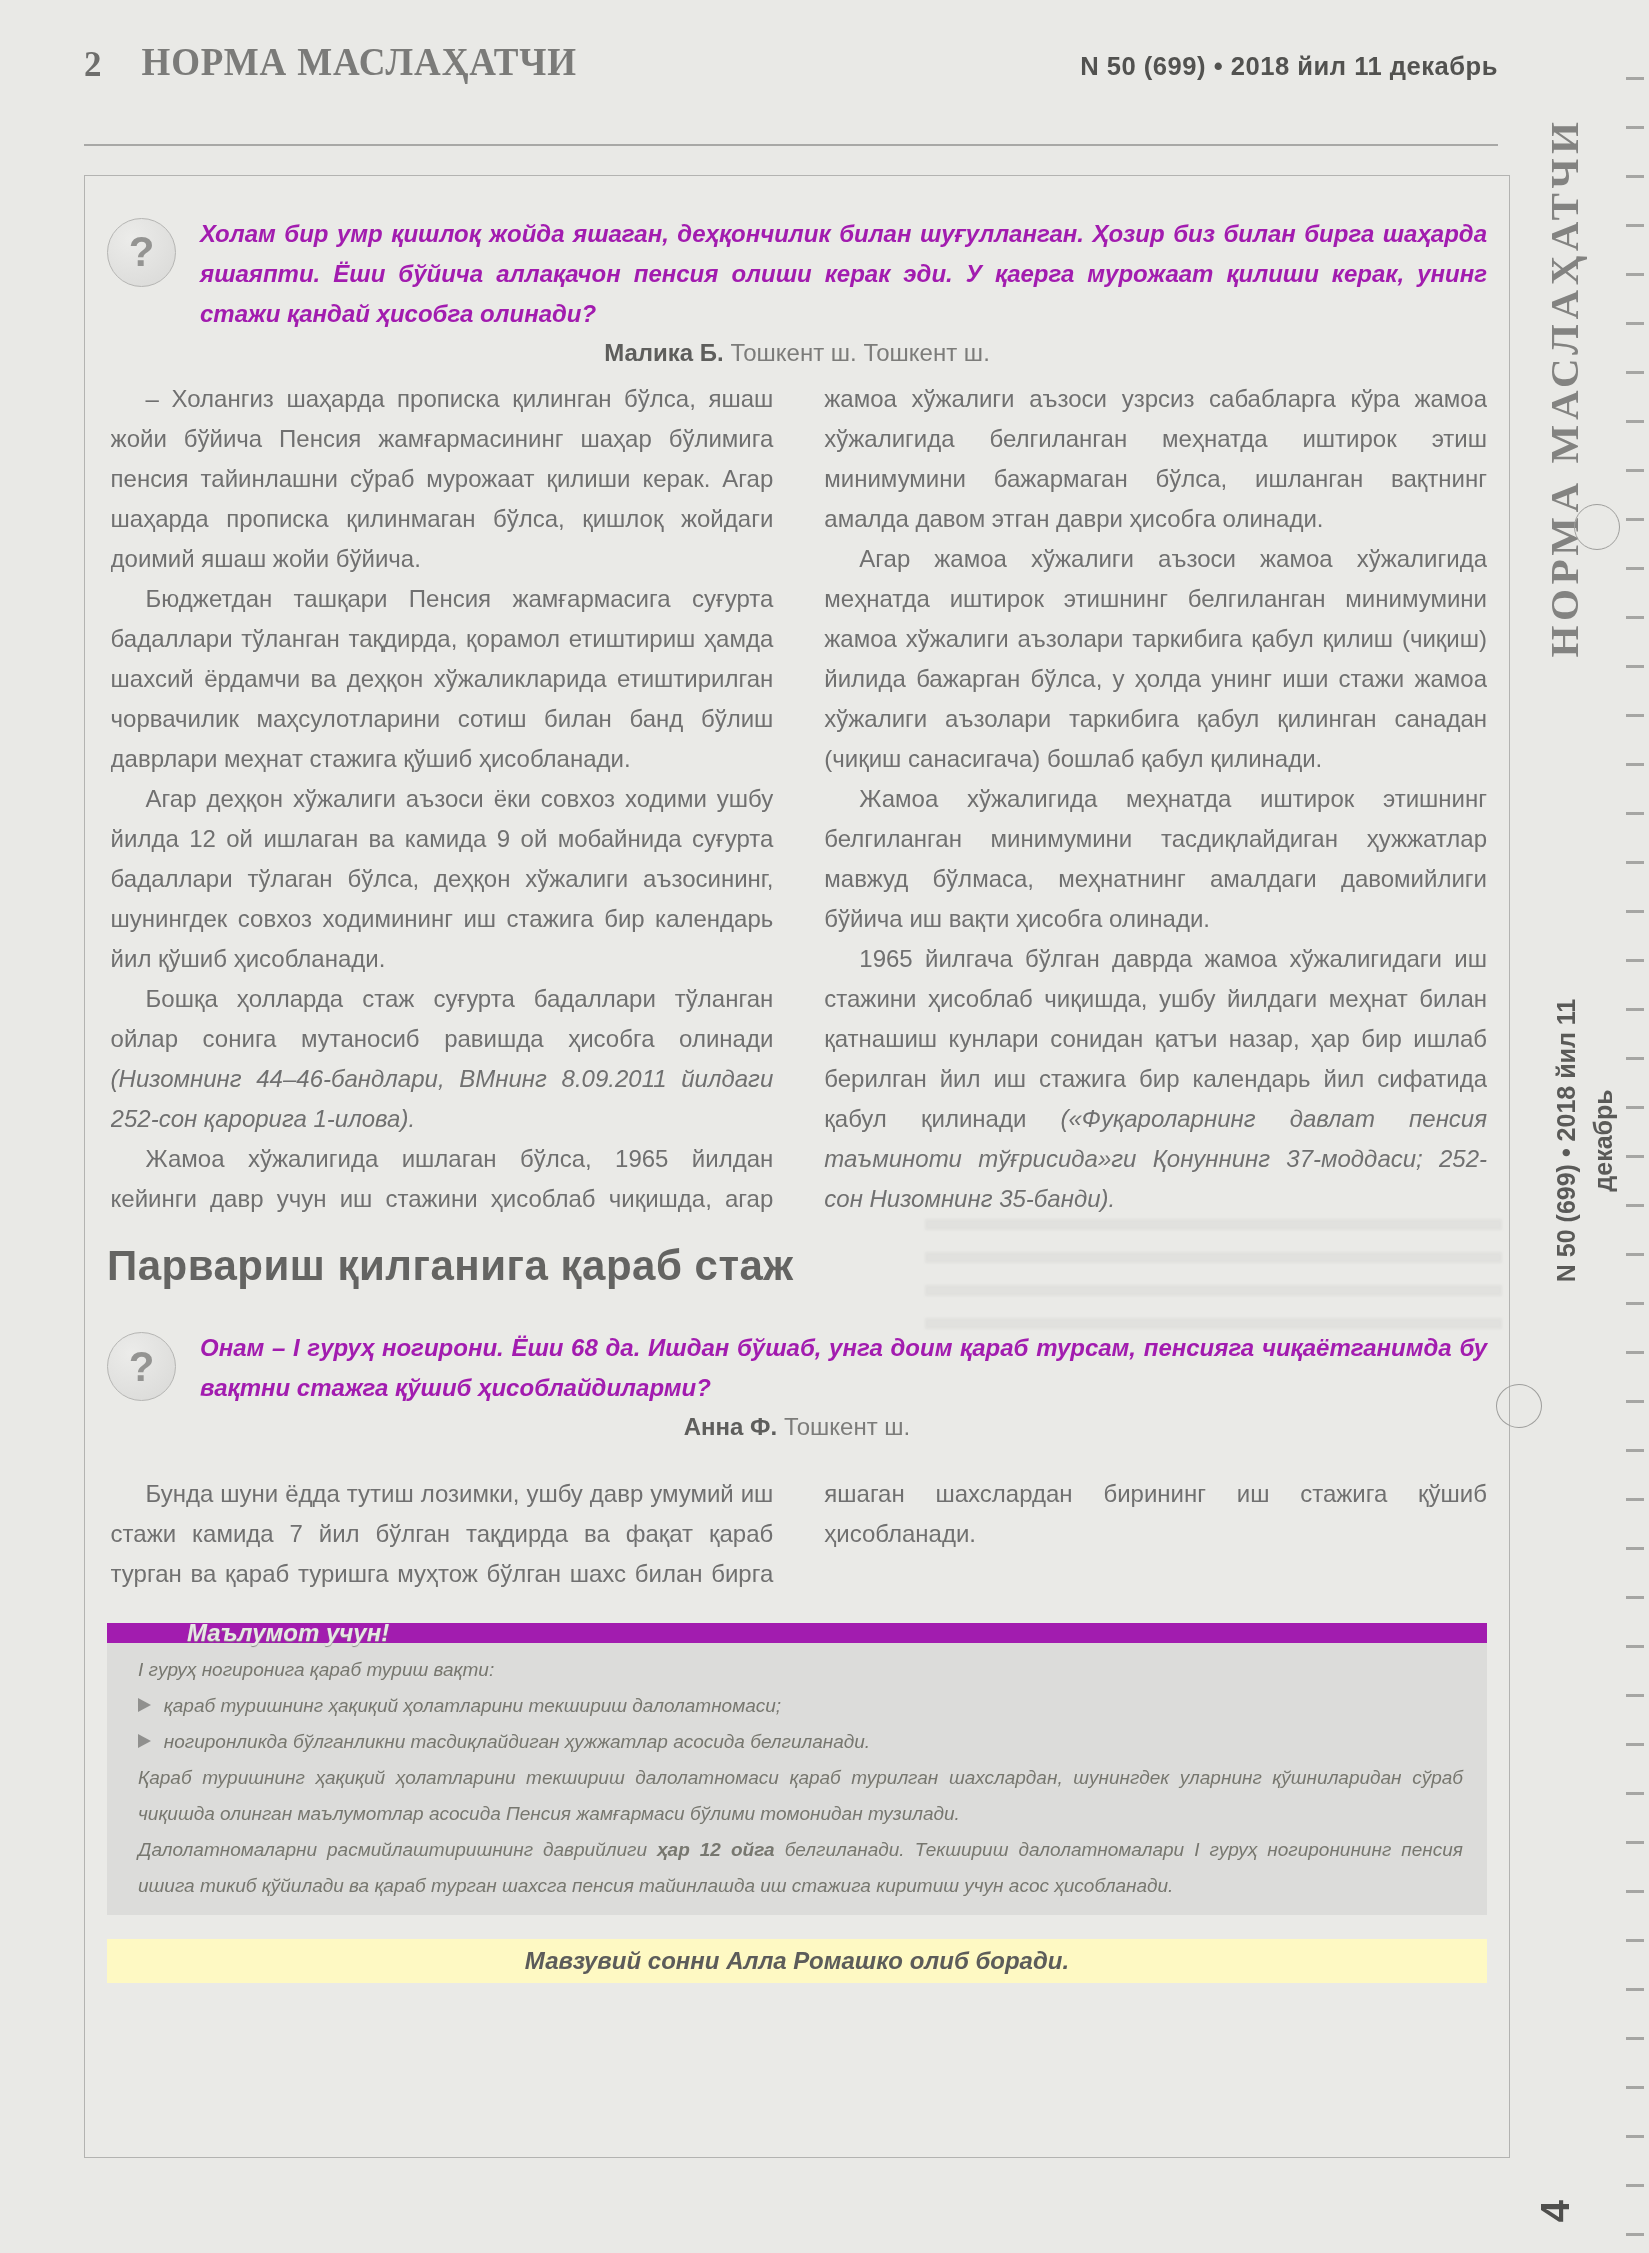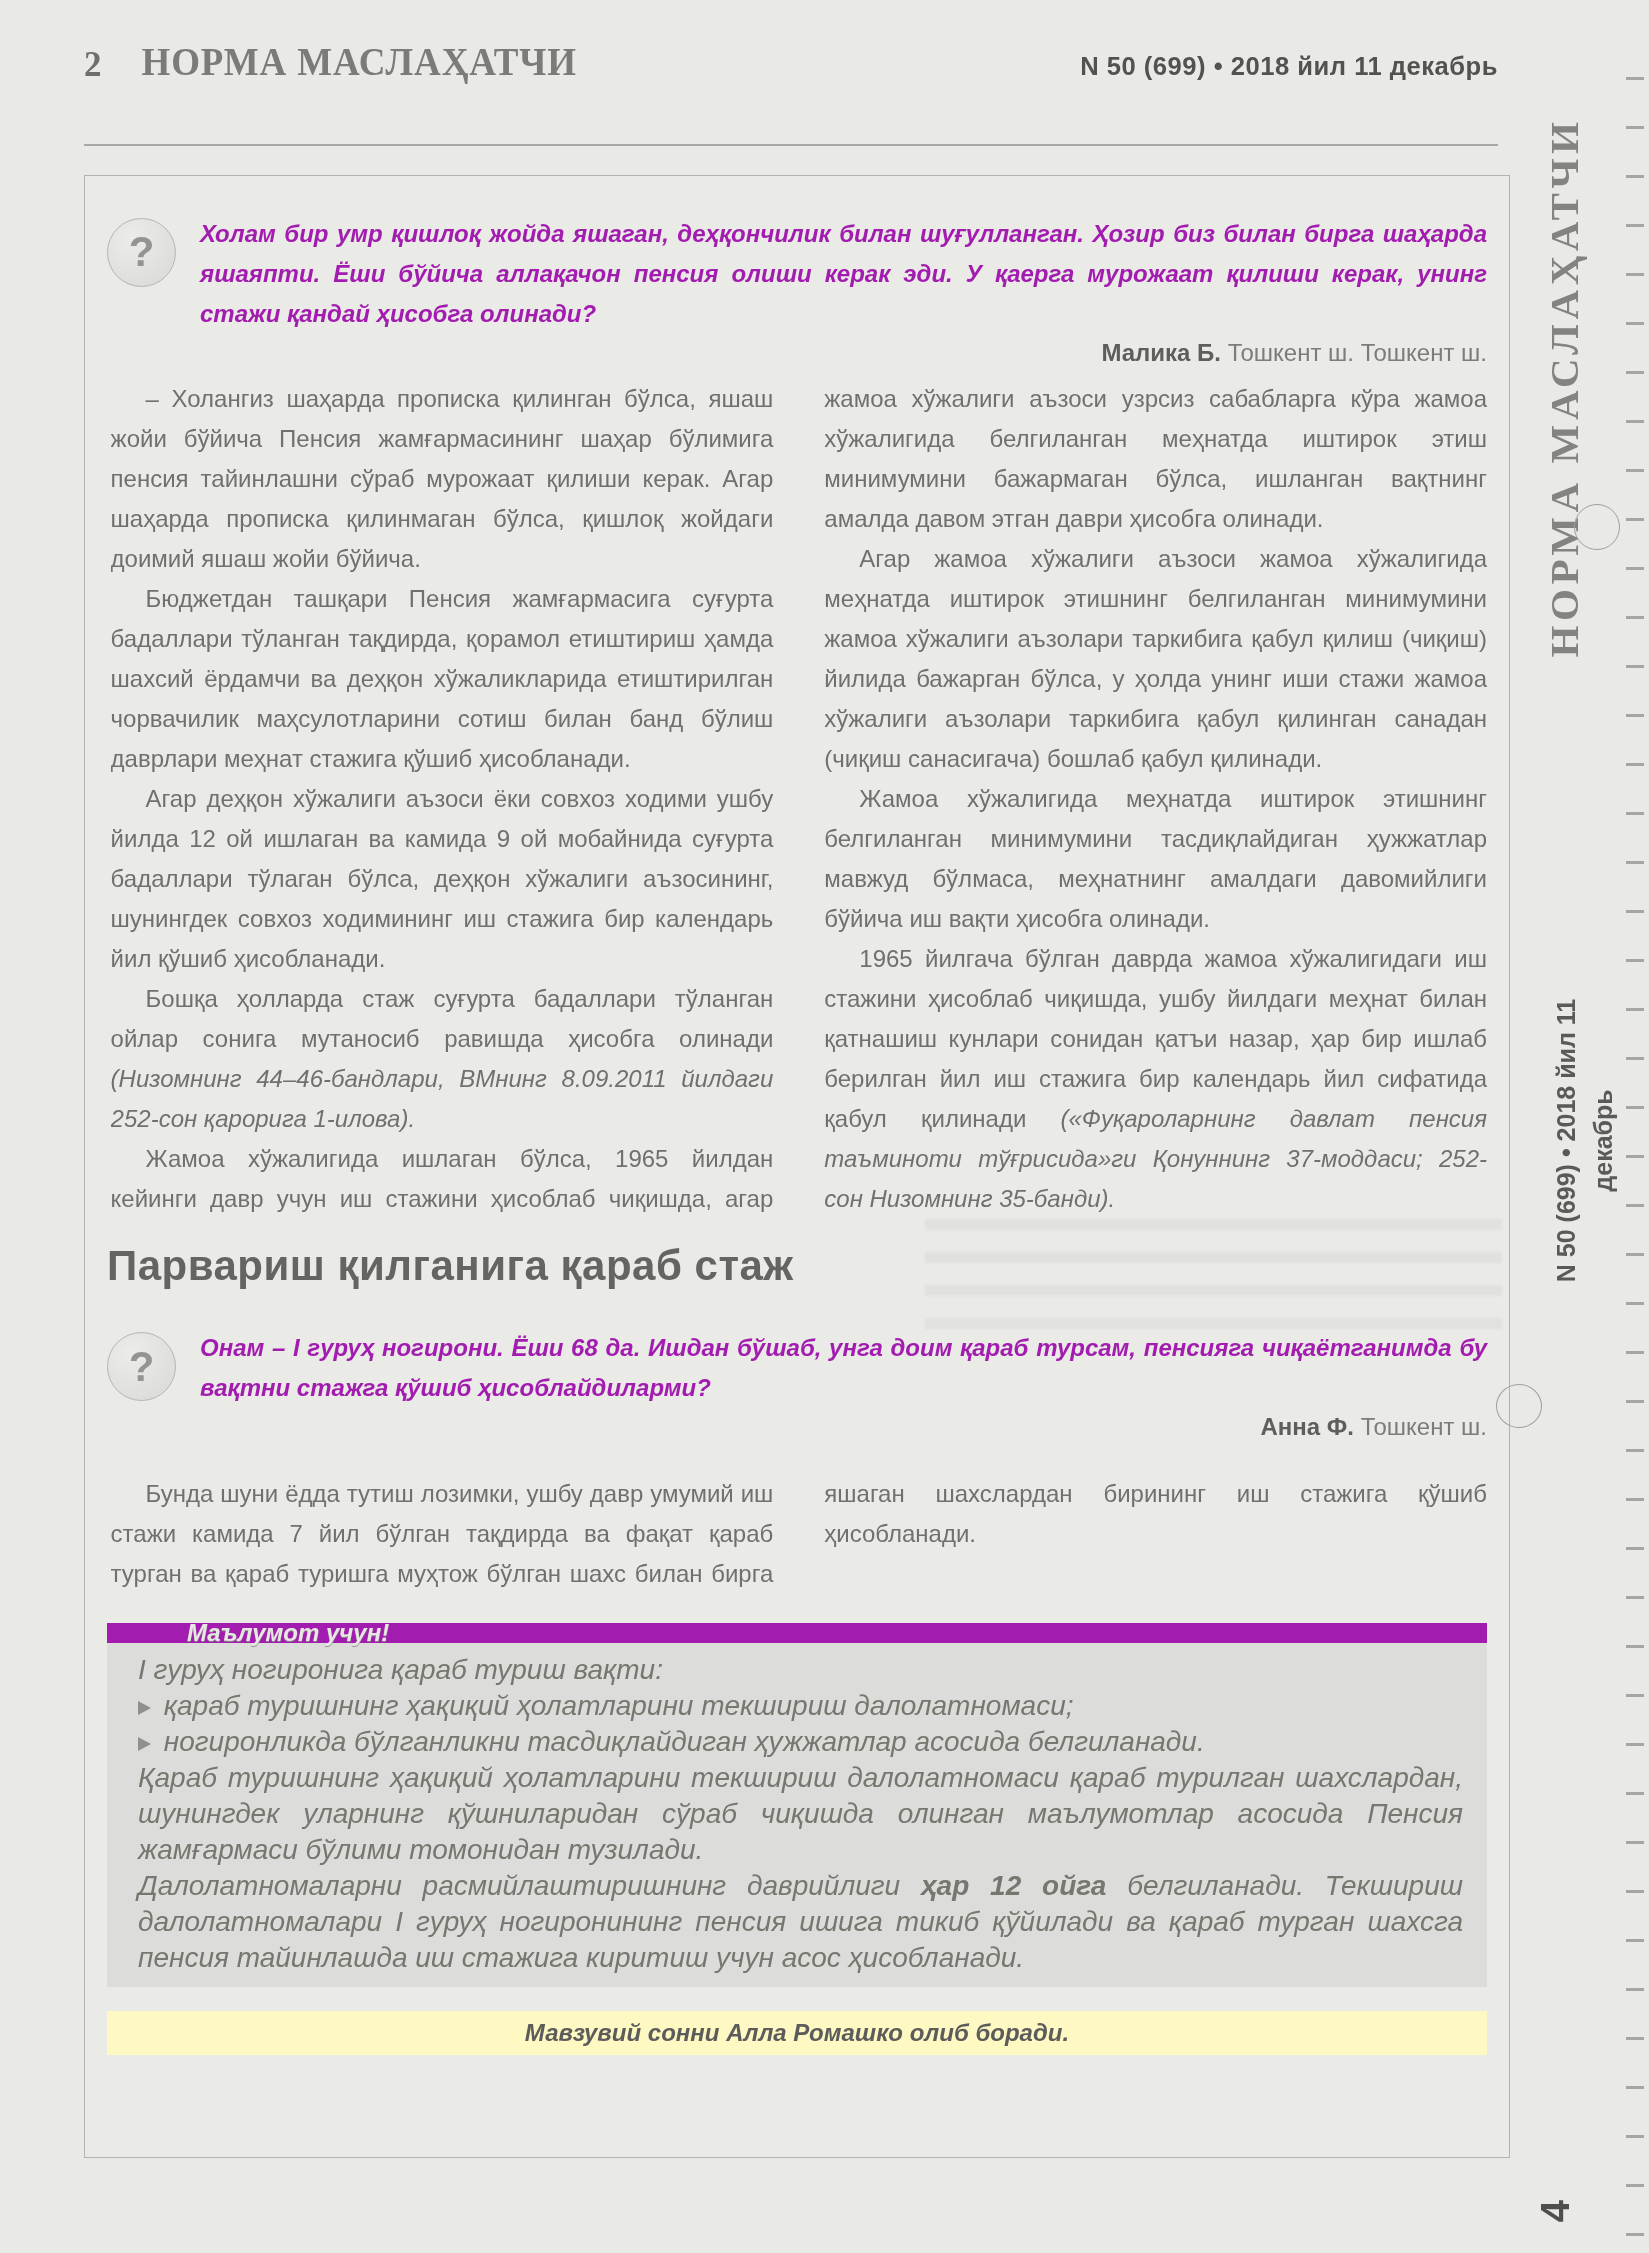--- a/index.html
+++ b/index.html
@@ -22,39 +22,39 @@
   .content-box{position:absolute;left:84px;top:175px;width:1426px;height:1983px;
     border:0.9px solid #b3b3b1;box-sizing:border-box;background:#eaeae7;}
   .article-title{margin:27.4px 22px 0 22px;font-size:42px;font-weight:700;color:#646462;letter-spacing:0.5px;}
   .q-row{margin:38px 22px 0 22px;display:flex;align-items:flex-start;}
   .q-icon{flex:none;width:69px;height:69px;margin-top:3.7px;border-radius:50%;
     background:radial-gradient(circle at 35% 30%,#ececea,#d8d8d6);border:1.8px solid #b5b5b3;
     display:flex;align-items:center;justify-content:center;box-sizing:border-box;}
   .q-icon span{font-size:42px;font-weight:700;color:#949492;line-height:1;}
   .q-text{margin-left:24px;font-style:italic;font-weight:700;font-size:24px;line-height:40px;
     color:#a21caf;text-align:justify;flex:1;}
-  .byline{margin:3.7px 22px 0 22px;text-align:right;font-size:24px;color:#7c7c7a;line-height:29px;}
+  .byline{margin:3.7px 22px 0 22px;text-align:center;font-size:24px;color:#7c7c7a;line-height:29px;}
   .byline .name{font-weight:700;color:#5e5e5c;}
 
   .cols{margin:12.8px 22px 0 25.6px;column-count:2;column-gap:51px;column-fill:auto;overflow:hidden;
     font-size:24px;line-height:40px;color:#707070;text-align:justify;}
   .cols-1{height:844px;}
   .cols-2{height:121px;margin-top:33px;}
   .cols p{margin:0;text-indent:35px;}
   .cols p.noindent{text-indent:0;}
   .it{font-style:italic;}
   .bd{font-weight:700;}
   .title-2{margin-top:19px;}
 
   
   .info-box{margin:27.4px 22px 0 22px;background:#dcdcda;}
   .info-bar{height:20px;background:#a21caf;display:flex;align-items:center;}
   .info-bar span{margin-left:80px;font-style:italic;font-weight:700;font-size:24px;color:#e7e7e4;
     text-shadow:0 0.9px 0.9px #8a8a88;}
-  .info-body{padding:9.1px 24px 11px 31px;font-style:italic;font-size:28px;line-height:36px;
+  .info-body{padding:9.1px 24px 11px 31px;font-style:italic;font-size:19px;line-height:36px;
     color:#77776f;text-align:justify;}
   .info-line{margin:0;}
   .arrow-marker{display:inline-block;width:0;height:0;border-top:7.3px solid transparent;
     border-bottom:7.3px solid transparent;border-left:13.7px solid #90908e;margin-right:12.8px;}
 
   
   .footer-bar{margin:24px 22px 0 22px;height:44px;line-height:44px;background:#fef9c3;
     text-align:center;font-style:italic;font-weight:700;font-size:24px;color:#5c5c5a;}
 
   

